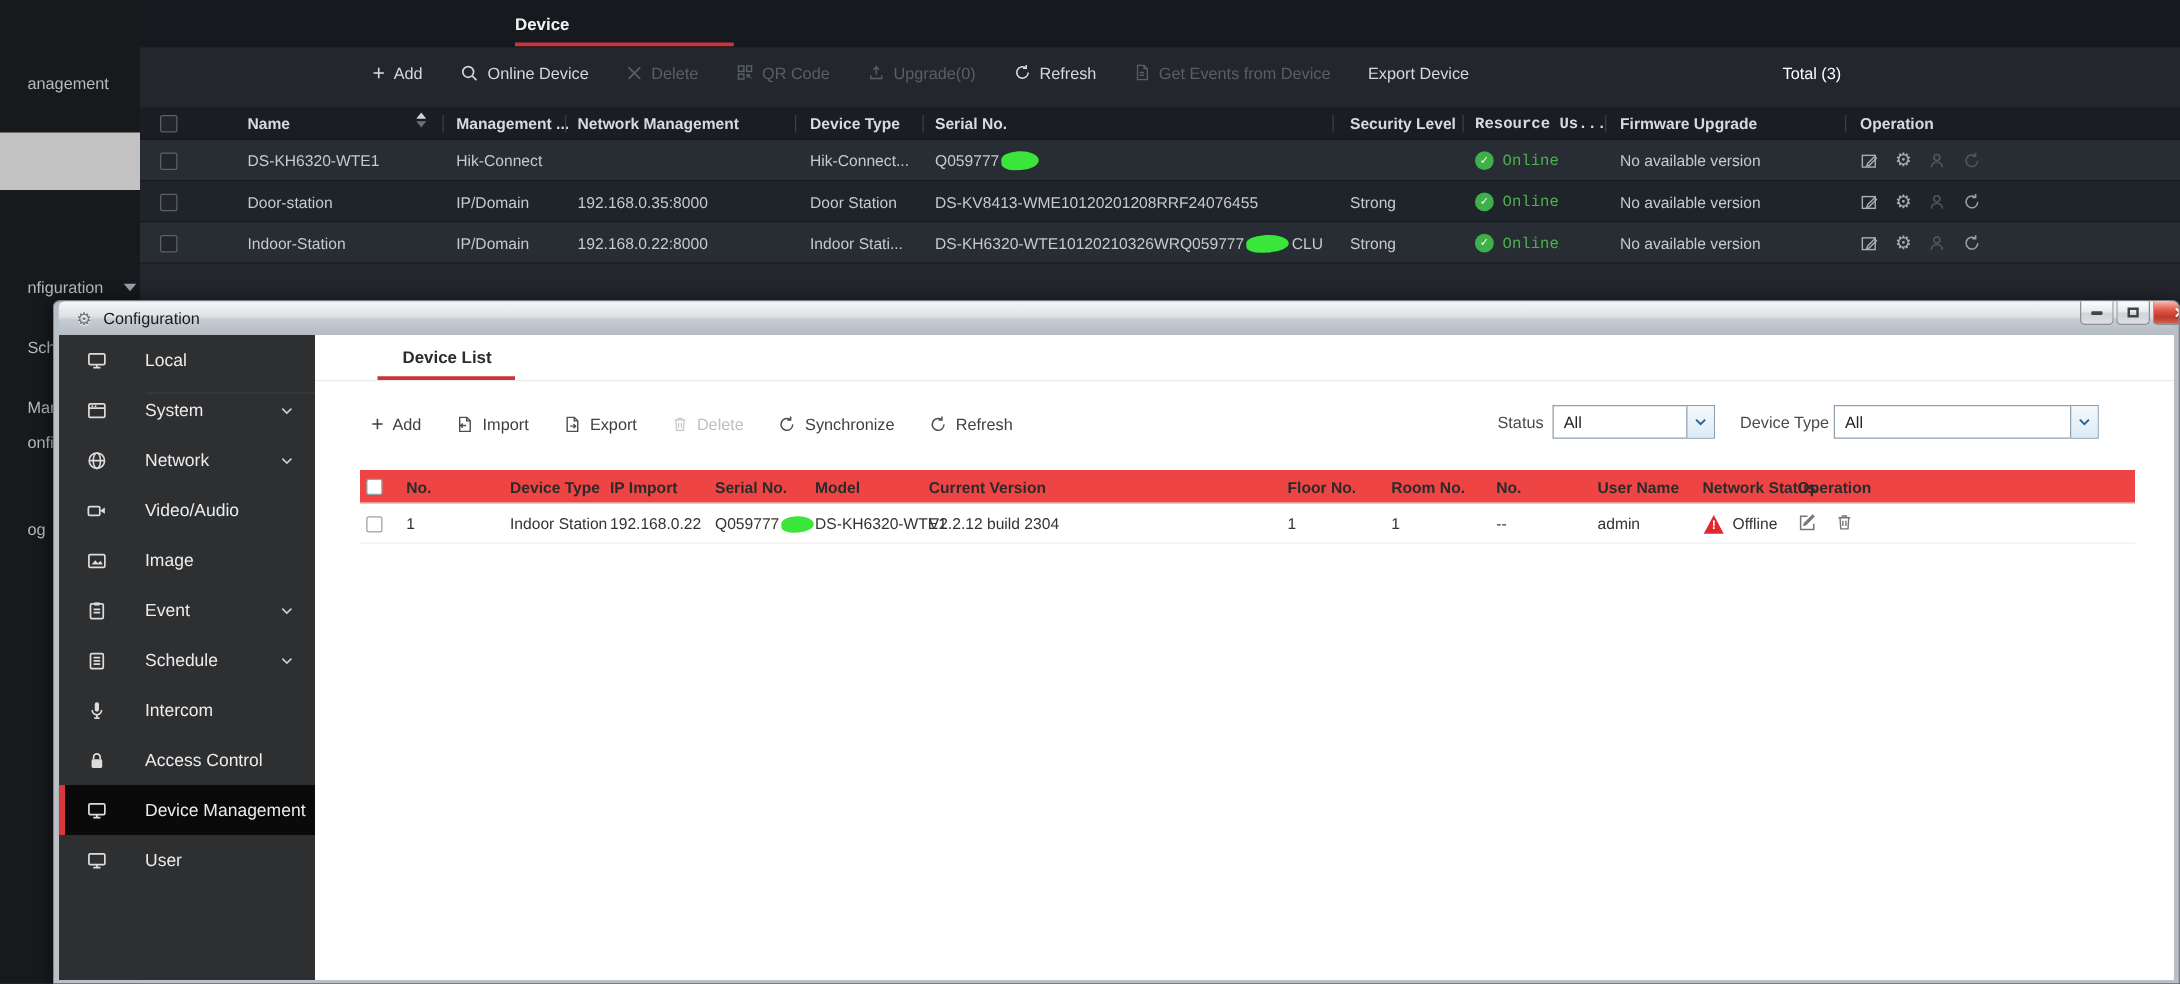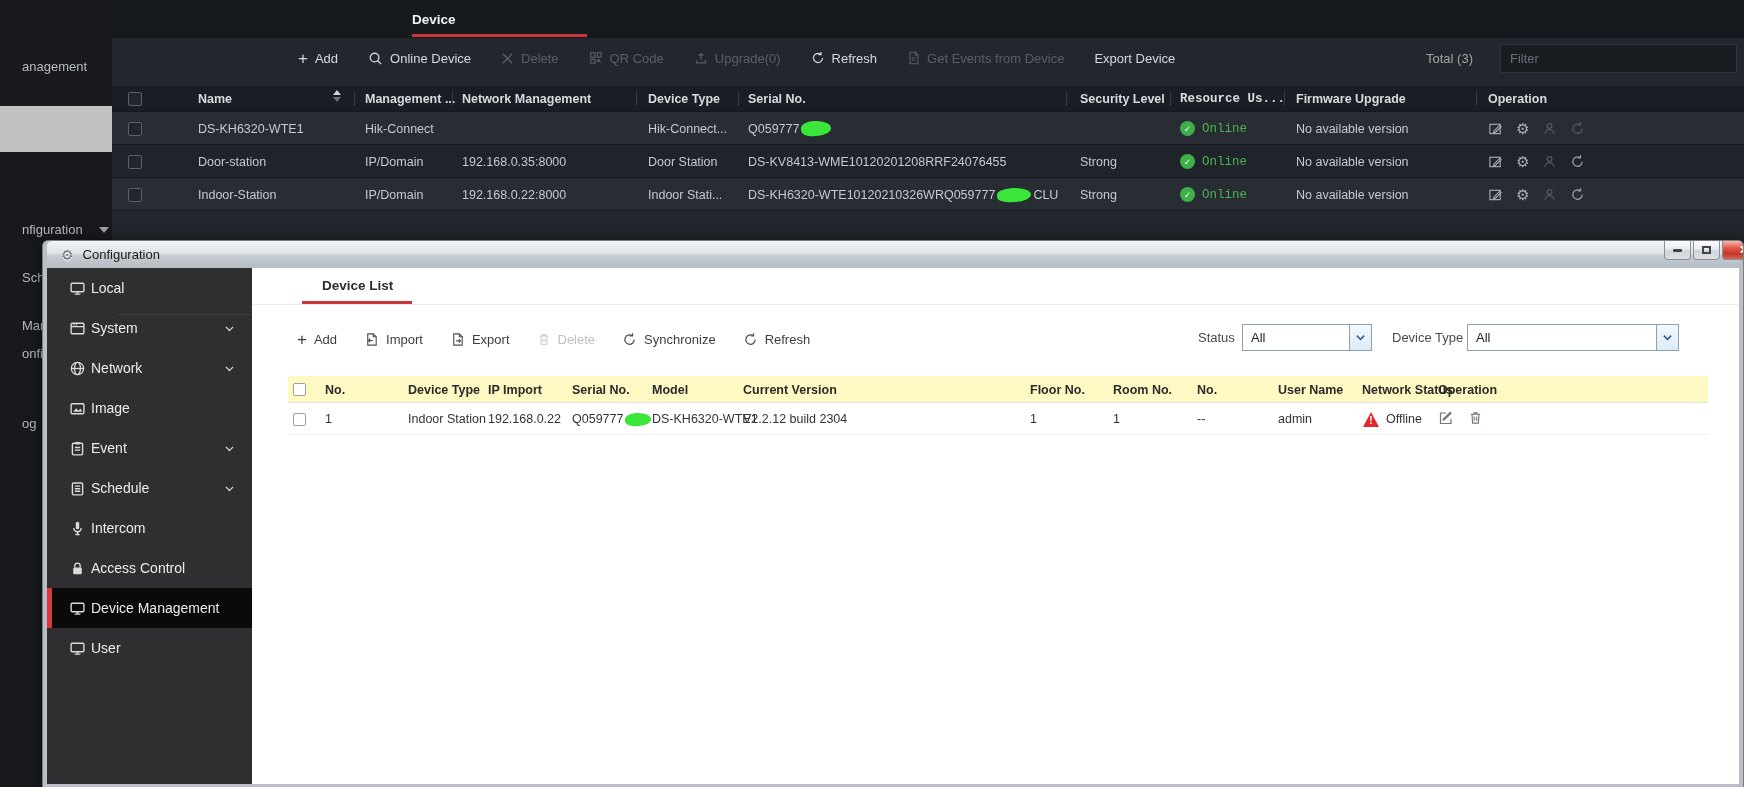--- a/index.html
+++ b/index.html
@@ -18,21 +18,21 @@
   .bg-tab { position:absolute; left:300px; top:0; height:38px; display:flex; align-items:center; color:#f2f3f5; font-size:13.5px; font-weight:bold; }
   .bg-tab-underline { position:absolute; left:300px; top:34px; width:175px; height:3px; background:#c9353b; }
 
   .bg-toolbar { position:absolute; left:112px; top:38px; width:1632px; height:40px; background:#23272d; display:flex; align-items:center; }
   .bg-toolbar .spacer { width:186px; }
   .tbtn { display:flex; align-items:center; gap:7px; color:#d6d9dc; font-size:13px; margin-right:30px; white-space:nowrap; cursor:default; }
   .tbtn.disabled { color:#5a5f66; }
   .tbtn svg { display:block; }
   .plus-glyph { font-size:17px; line-height:1; font-weight:400; }
 
-  .bg-total { position:absolute; left:1426px; top:38px; height:40px; display:flex; align-items:center; color:#a3a3a3; font-size:13px; }
+  .bg-total { position:absolute; left:1426px; top:38px; height:40px; display:flex; align-items:center; color:#ffffff; font-size:13px; }
   .bg-filter { position:absolute; left:1500px; top:44px; width:237px; height:29px; background:#181b20; border:1px solid #2f343b; color:#cfd3d7; font-size:13px; padding:0 9px; outline:none; }
   .bg-filter::placeholder { color:#676d75; }
 
   .bg-thead { position:absolute; left:112px; top:86px; width:1632px; height:26px; background:#1a1e24; border-bottom:1px solid #14171b; }
   .bg-thead span.h { position:absolute; top:0; height:26px; display:flex; align-items:center; color:#d8dbde; font-size:12.5px; font-weight:bold; white-space:nowrap; }
   .vdiv { position:absolute; top:6px; width:1px; height:14px; background:#3a3f46; }
   .sort { position:absolute; left:221px; top:4px; display:flex; flex-direction:column; gap:2px; }
   .sort i { width:0; height:0; border-left:4px solid transparent; border-right:4px solid transparent; display:block; }
   .sort .up { border-bottom:5px solid #cfd3d7; }
   .sort .dn { border-top:5px solid #6b7077; }
@@ -71,21 +71,21 @@
           background:linear-gradient(#fdfdfd,#e8ebee 45%,#ced4d8 55%,#dde1e4); border-radius:0 0 4px 4px; margin-left:2px; }
   .wbtn.min, .wbtn.max { width:27px; color:#333; }
   .wbtn.close { width:44px; background:linear-gradient(#f6b8ae,#e2574a 40%,#c0392b 70%,#d4624f); color:#fff; }
   .wbtn .dash { width:9px; height:3px; background:#444; border-radius:1px; }
   .wbtn .sq { width:9px; height:8px; border:2px solid #444; background:transparent; }
   .wbtn.close span { font-size:12px; font-weight:bold; text-shadow:0 1px 1px rgba(0,0,0,.4); }
 
   .win-body { position:relative; width:1692px; height:516px; background:#ffffff; overflow:hidden; }
 
   .cfg-sidebar { position:absolute; left:0; top:0; width:205px; height:516px; background:#2e2f31; }
-  .cfg-item { position:relative; height:40px; display:flex; align-items:center; padding-left:22px; gap:5px;
+  .cfg-item { position:relative; height:40px; display:flex; align-items:center; padding-left:22px; gap:30px;
               color:#ececec; font-size:14px; cursor:default; }
   .cfg-item svg { color:#dcdcdc; flex:none; }
   .cfg-item .chev { position:absolute; right:16px; }
   .cfg-item.active { background:#0a0a0a; }
   .cfg-item.active::before { content:""; position:absolute; left:0; top:0; width:5px; height:40px; background:#d6383d; }
   .cfg-div { position:absolute; left:70px; top:46px; width:135px; height:1px; background:#3d3e40; }
 
   .cfg-main { position:absolute; left:205px; top:0; width:1487px; height:516px; background:#fff; }
   .cfg-tab { position:absolute; left:70px; top:10px; font-size:13.5px; font-weight:bold; color:#2c2c2c; }
   .cfg-tab-underline { position:absolute; left:50px; top:33px; width:110px; height:3px; background:#c9353b; }
@@ -97,21 +97,21 @@
   .cbtn.disabled { color:#bdc0c3; } .cbtn.disabled svg { color:#c6c9cb; }
   .cbtn .plus-glyph { color:#3d4043; }
 
   .cfg-filters { position:absolute; top:56px; left:0; width:1487px; height:30px; font-size:13px; color:#4a4a4a; }
   .flabel { position:absolute; top:0; height:27px; display:flex; align-items:center; }
   .combo { position:absolute; top:0; height:27px; background:#fff; border:1px solid #8fa0ae; display:flex; align-items:center; }
   .combo .val { flex:1; padding-left:8px; color:#222; }
   .combo .btn { width:22px; height:100%; border-left:1px solid #8fa0ae;
                 background:linear-gradient(#f4f9fd,#dcebf7); display:flex; align-items:center; justify-content:center; }
 
-  .cfg-thead { position:absolute; left:36px; top:108px; width:1420px; height:27px; background:#fef9c3; border-bottom:1px solid #e3e3e4; }
+  .cfg-thead { position:absolute; left:36px; top:108px; width:1420px; height:27px; background:#ef4444; border-bottom:1px solid #e3e3e4; }
   .cfg-thead span.h { position:absolute; top:0; height:27px; display:flex; align-items:center; font-size:12.5px; font-weight:bold; color:#2b2b2b; white-space:nowrap; }
   .cfg-row { position:absolute; left:36px; top:135px; width:1420px; height:32px; border-bottom:1px solid #efefef; }
   .cfg-row span.c { position:absolute; top:0; height:32px; display:flex; align-items:center; font-size:12.5px; color:#333; white-space:nowrap; }
   .lt-cb { width:13px; height:13px; border:1px solid #9aa0a5; border-radius:2px; background:#fff; }
   .k-cb{left:5px;} .k-no{left:37px;} .k-dt{left:120px;} .k-ip{left:200px;} .k-sn{left:284px;}
   .k-md{left:364px;} .k-cv{left:455px;} .k-fl{left:742px;} .k-rm{left:825px;} .k-n2{left:909px;}
   .k-us{left:990px;} .k-ns{left:1074px;} .k-op{left:1150px;}
   .warn { position:relative; width:18px; height:15px; margin-right:6px; }
   .warn .tri { position:absolute; left:1px; top:0; width:0; height:0;
                border-left:8px solid transparent; border-right:8px solid transparent; border-bottom:15px solid #e0282e; }
@@ -215,21 +215,20 @@
       <span>Get Events from Device</span>
     </div>
     <div class="tbtn">
       <span>Export Device</span>
     </div>
   </div>
 
   <div class="bg-total">
       <span>Total (3)</span>
     </div>
-  <input class="bg-filter" placeholder="Filter" style="">
 
   <div class="bg-thead">
     <span class="h c-cb">
         <span class="dk-cb"></span>
       </span>
     <span class="h c-name">Name</span>
     <span class="sort">
         <i class="up"></i>
         <i class="dn"></i>
       </span>
@@ -424,20 +423,27 @@
         <div class="cfg-item">
           <svg width="17" height="17" viewBox="0 0 16 16" fill="none" stroke="currentColor" stroke-width="1.2">
               <circle cx="8" cy="8" r="5.8"></circle>
               <ellipse cx="8" cy="8" rx="2.7" ry="5.8"></ellipse>
               <path d="M2.2 8h11.6"></path>
             </svg>
           <span>Network</span>
           <svg class="chev" width="13" height="13" viewBox="0 0 16 16" fill="none" stroke="#cfcfcf" stroke-width="1.6">
               <path d="M3.5 6l4.5 4.5L12.5 6"></path>
             </svg>
+        </div>
+        <div class="cfg-item">
+          <svg width="17" height="17" viewBox="0 0 16 16" fill="none" stroke="currentColor" stroke-width="1.3">
+              <rect x="1.6" y="5" width="8.6" height="6.5" rx="1"></rect>
+              <path d="M10.4 8 14 5.6v4.8z" fill="currentColor" stroke="none"></path>
+            </svg>
+          <span>Video/Audio</span>
         </div>
         <div class="cfg-item">
           <svg width="17" height="17" viewBox="0 0 16 16" fill="none" stroke="currentColor" stroke-width="1.3">
               <rect x="2" y="3.5" width="12" height="9.5" rx="1"></rect>
               <path d="M4 11l2.8-3.2 2 2.2L10.8 8l1.6 3z" fill="currentColor" stroke="none"></path>
             </svg>
           <span>Image</span>
         </div>
         <div class="cfg-item">
           <svg width="17" height="17" viewBox="0 0 16 16" fill="none" stroke="currentColor" stroke-width="1.3">

